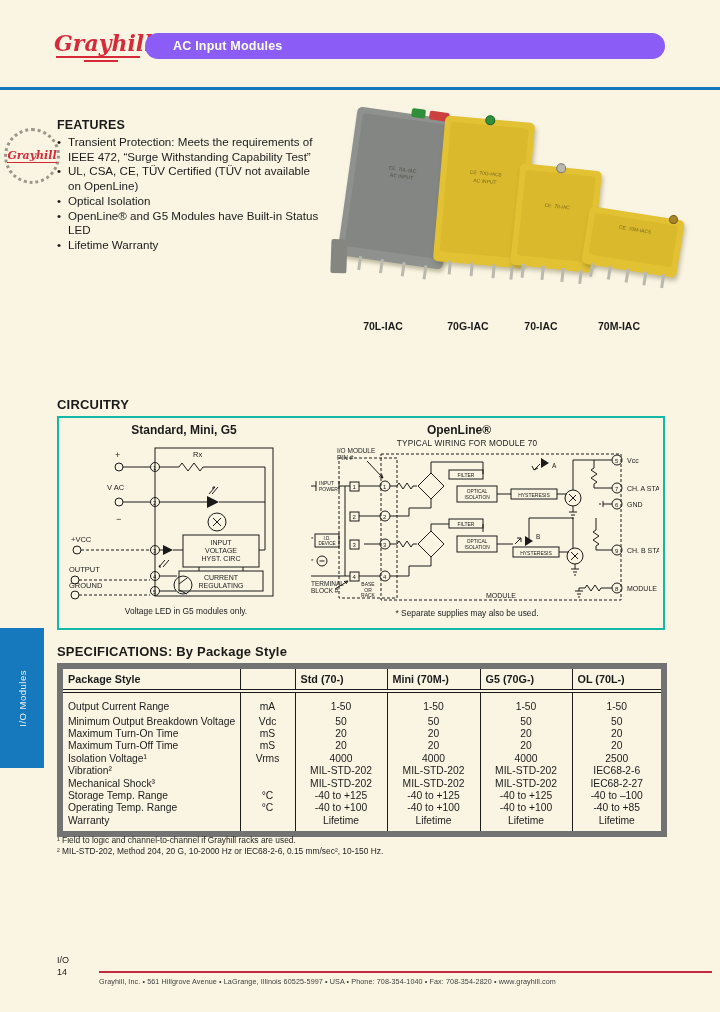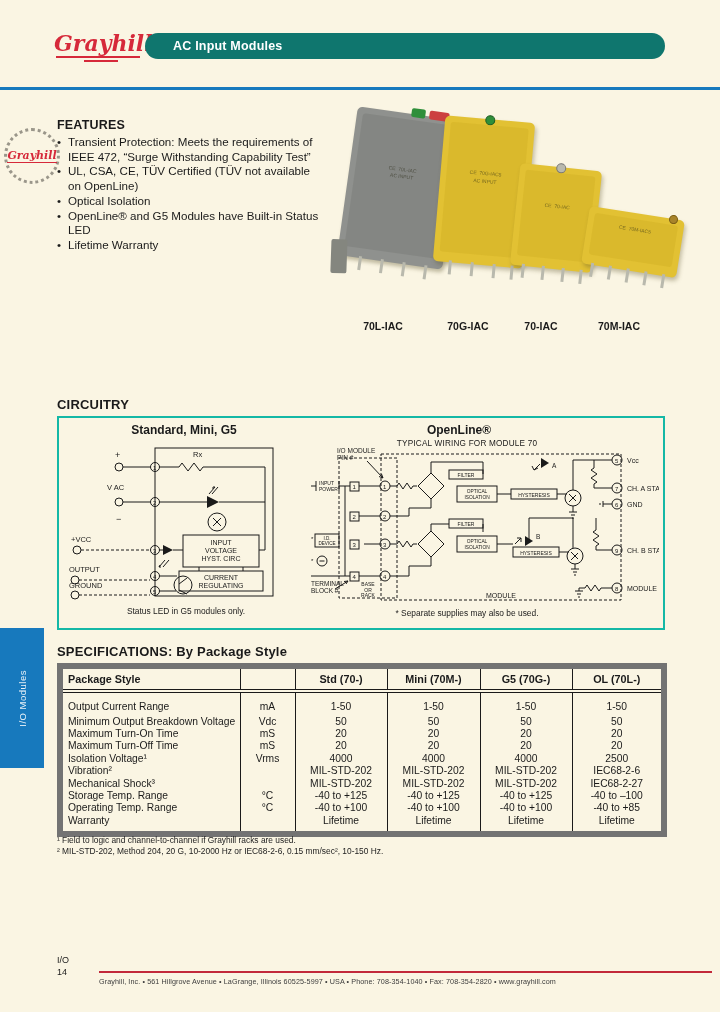--- a/index.html
+++ b/index.html
@@ -6,21 +6,21 @@
   body{width:720px;height:1012px;position:relative;background:#faf5e3;
        font-family:"Liberation Sans",sans-serif;color:#1a1a1a;overflow:hidden;}
   .abs{position:absolute;}
 
   
   .brand-logo{left:54px;top:28px;width:92px;height:36px;
     font-family:"DejaVu Serif",serif;font-style:italic;font-weight:bold;
     font-size:22px;color:#d6293a;line-height:30px;}
   .brand-logo .rule{position:absolute;left:2px;top:28px;width:84px;height:2px;background:#d6293a;}
   .brand-logo .rule2{position:absolute;left:30px;top:32px;width:34px;height:2px;background:#d6293a;}
-  .title-bar{left:145px;top:33px;width:520px;height:26px;background:#0f766e;
+  .title-bar{left:145px;top:33px;width:520px;height:26px;background:#8b5cf6;
     border-radius:14px;color:#fff;font-size:12.5px;font-weight:bold;
     display:flex;align-items:center;padding-left:28px;box-sizing:border-box;letter-spacing:.2px;}
   .blue-rule{left:0;top:87px;width:720px;height:3px;background:#1779bd;}
 
   
   .gear-logo{left:4px;top:128px;width:50px;height:50px;border-radius:50%;
     border:3px dotted #9a968a;display:flex;align-items:center;justify-content:center;}
   .gear-logo span{font-family:"DejaVu Serif",serif;font-style:italic;font-weight:bold;
     font-size:11px;color:#d6293a;border-bottom:1px solid #d6293a;}
   .features{left:57px;top:118px;width:262px;}
@@ -50,21 +50,21 @@
   svg .dash{stroke:#1a1a1a;stroke-width:1;fill:none;stroke-dasharray:3,2;}
   svg .bx{stroke:#1a1a1a;stroke-width:1;fill:none;}
 
   
   .spec-table{left:57px;top:663px;width:604px;border-collapse:collapse;table-layout:fixed;
     font-size:10.3px;}
   .spec-table th,.spec-table td{border-left:1px solid #1a1a1a;border-right:1px solid #1a1a1a;
     padding:0 5px;height:12.4px;overflow:hidden;white-space:nowrap;}
   .spec-table{border:6px solid #737373;padding-left:28px;}
   .spec-table tr.hdr1 th{border-bottom:4px double #1a1a1a;font-size:10.8px;height:20px;text-align:left;}
-  .spec-table tr.hdr1 th.c{text-align:center;}
+  .spec-table tr.hdr1 th.c{text-align:left;}
   .spec-table tr.hdr2 th{font-size:10.8px;height:22px;text-align:left;vertical-align:middle;}
   .spec-table tr.hdr2 th.b{border-bottom:2px solid #1a1a1a;}
   .spec-table td.c,.spec-table th.c{text-align:center;}
   .spec-table tr.first td{padding-top:5px;height:17px;margin-top:32px;}
   .spec-table tr.last td{padding-bottom:4px;}
 
   .footnotes{left:57px;top:835px;width:600px;font-size:8.4px;line-height:1.32;color:#222;}
   .footnotes div{margin:0;}
 
   
@@ -215,21 +215,21 @@
     <path class="ln" d="M132 125 V129 M176 125 V129 M198 60 V108 M192 108 H198"></path>
 
     <text x="2" y="130" font-size="7.5">OUTPUT</text>
     <circle class="ln" cx="8" cy="138" r="4"></circle>
     <path class="dash" d="M12 138 H83 M12 153 H83"></path>
     <text x="2" y="146" font-size="7.5">GROUND</text>
     <circle class="ln" cx="8" cy="153" r="4"></circle>
     <circle class="ln" cx="116" cy="143" r="9"></circle>
     <path class="ln" d="M92.5 134 H110 M92.5 149 H109 M120 136 l-8 6 M112 148 l8 4"></path>
   </svg>
-  <div class="circ-cap" style="left:127px;top:188px;">Status LED in G5 modules only.</div>
+  <div class="circ-cap" style="left:127px;top:188px;">Voltage LED in G5 modules only.</div>
 
   <svg class="abs" style="left:250px;top:30px;" width="350" height="155" viewBox="0 0 350 155">
     <rect class="dash" x="30" y="10" width="58" height="140"></rect>
     <rect class="dash" x="72" y="6" width="240" height="146"></rect>
 
     <text x="28" y="5" font-size="6.5">I/O MODULE</text>
     <text x="28" y="12" font-size="6.5">PIN #</text>
     <path class="ln" d="M58 13 L74 30 M74 30 l-4 -1.5 M74 30 l-1.5 -4"></path>
 
     <path class="ln" d="M2 38 h5 M7 33 v10 M30 33 v10 M30 38 h6"></path>

